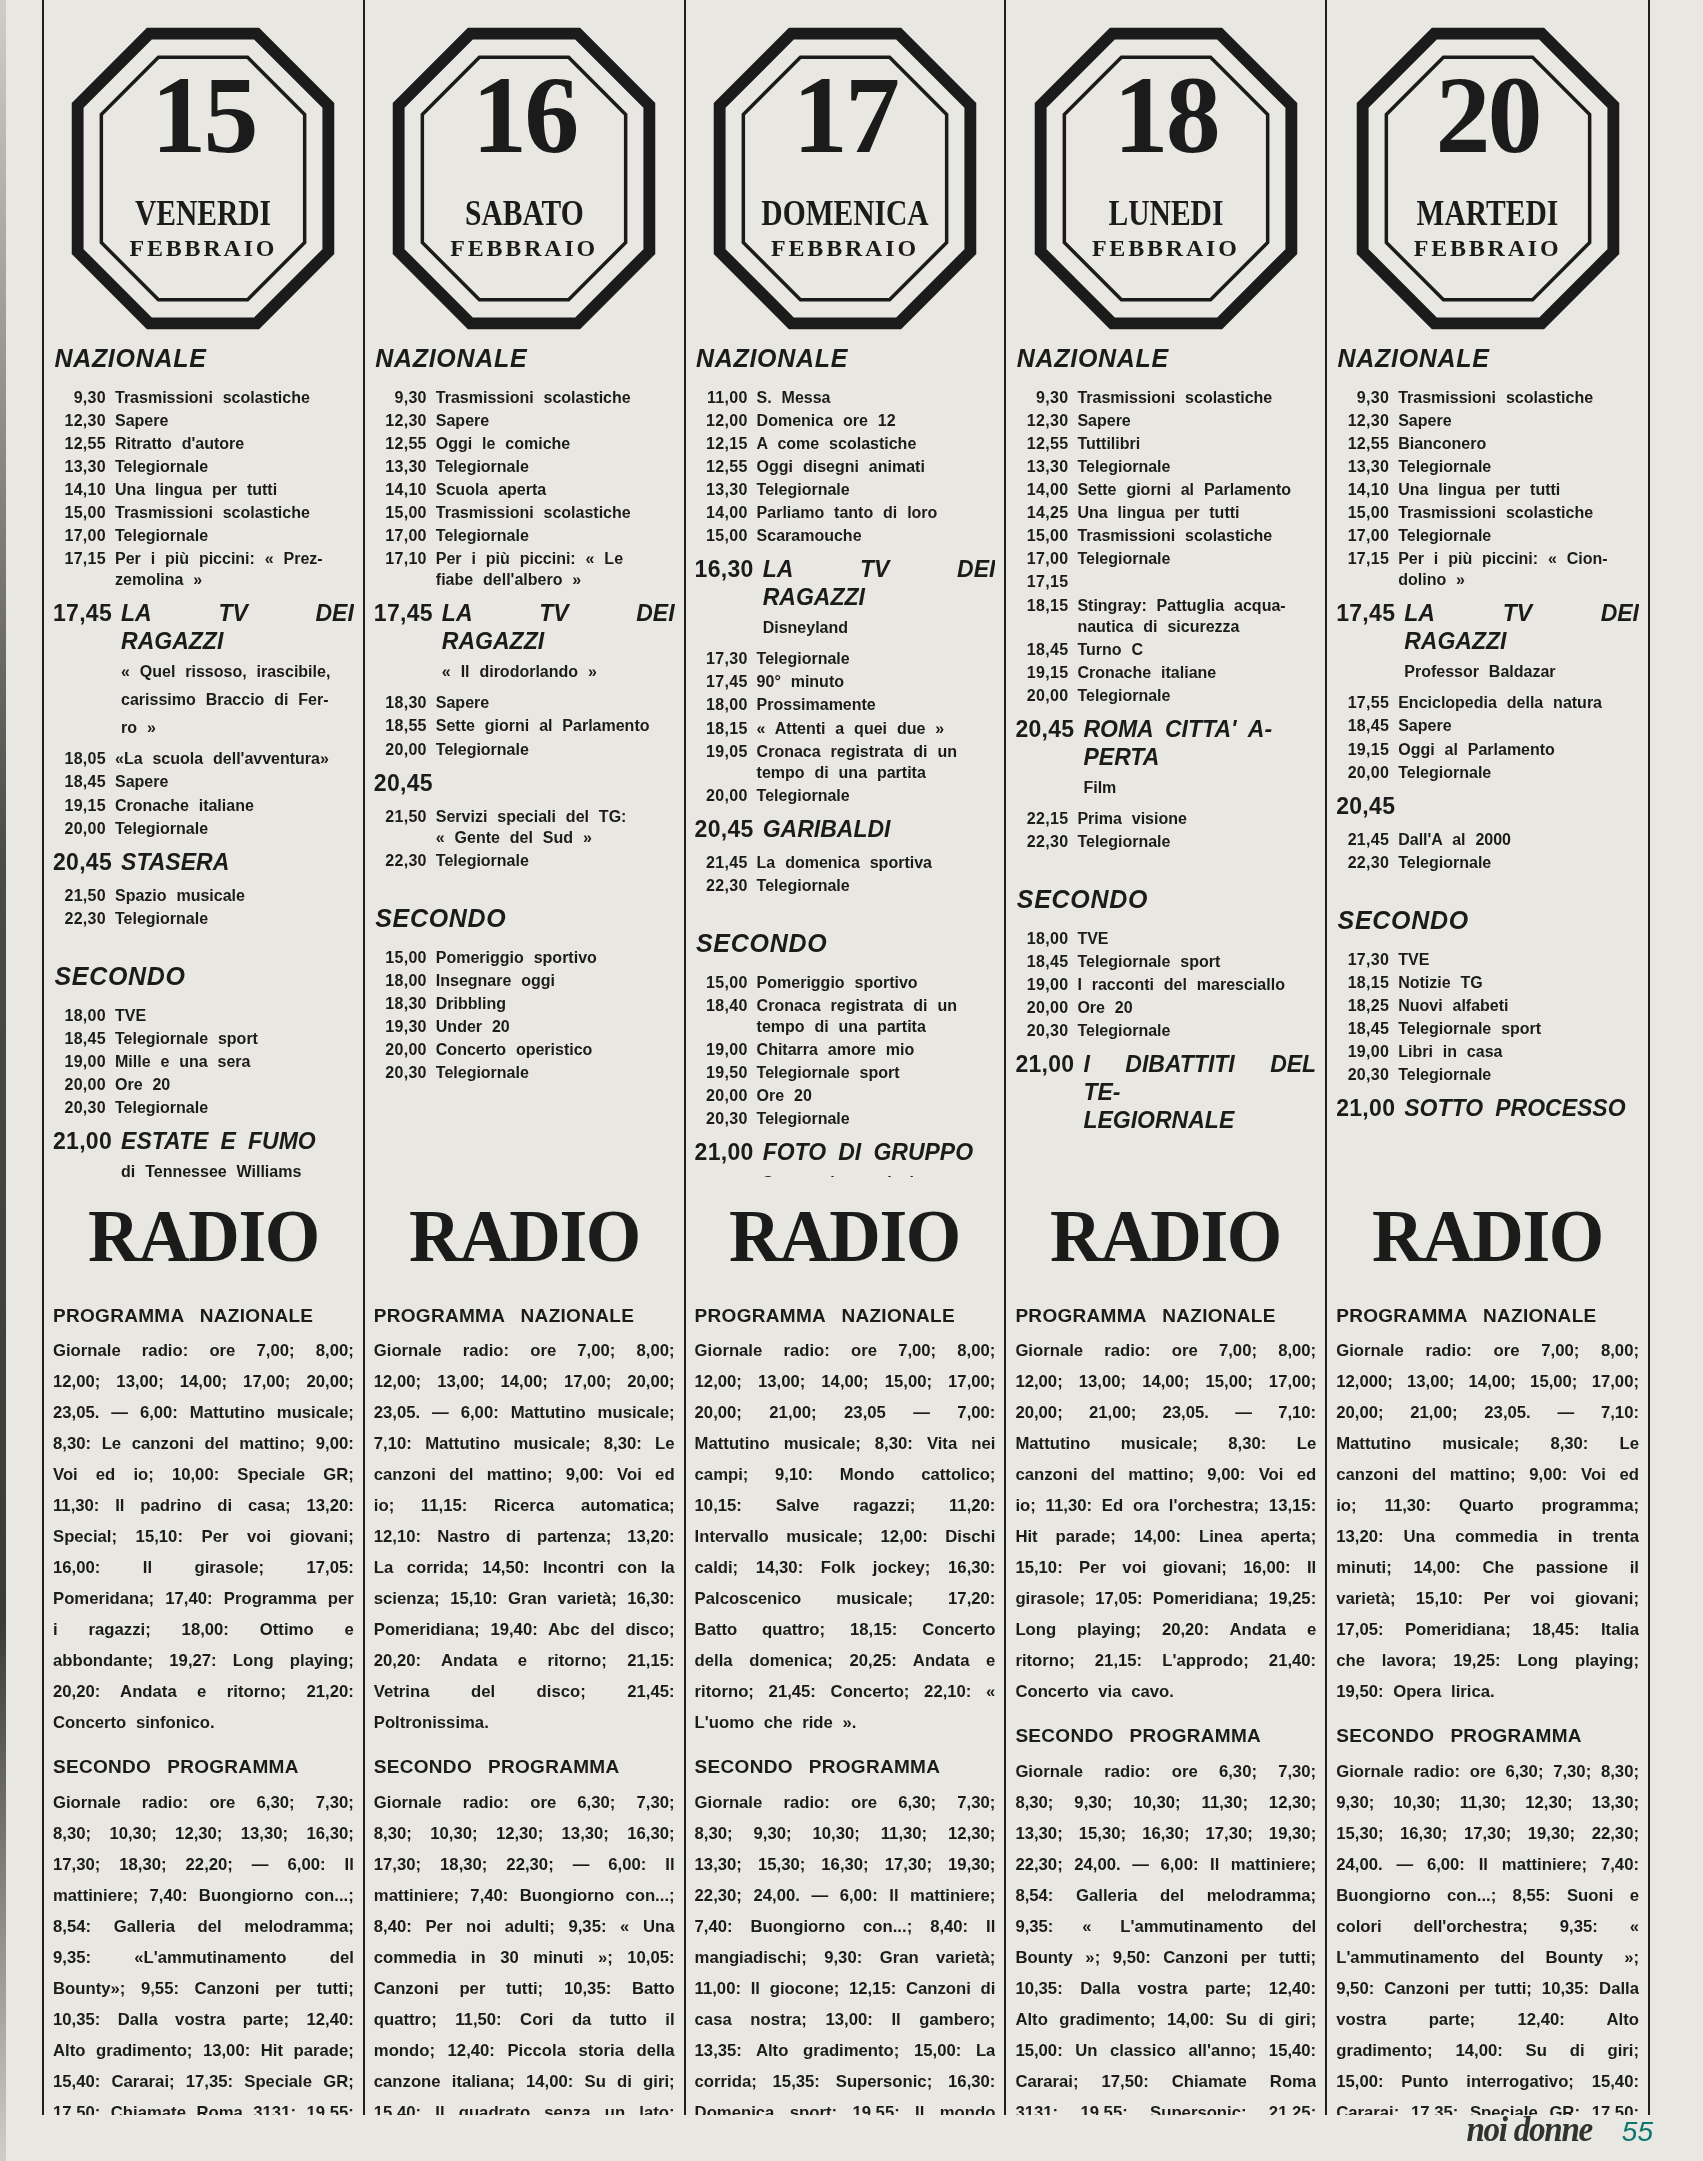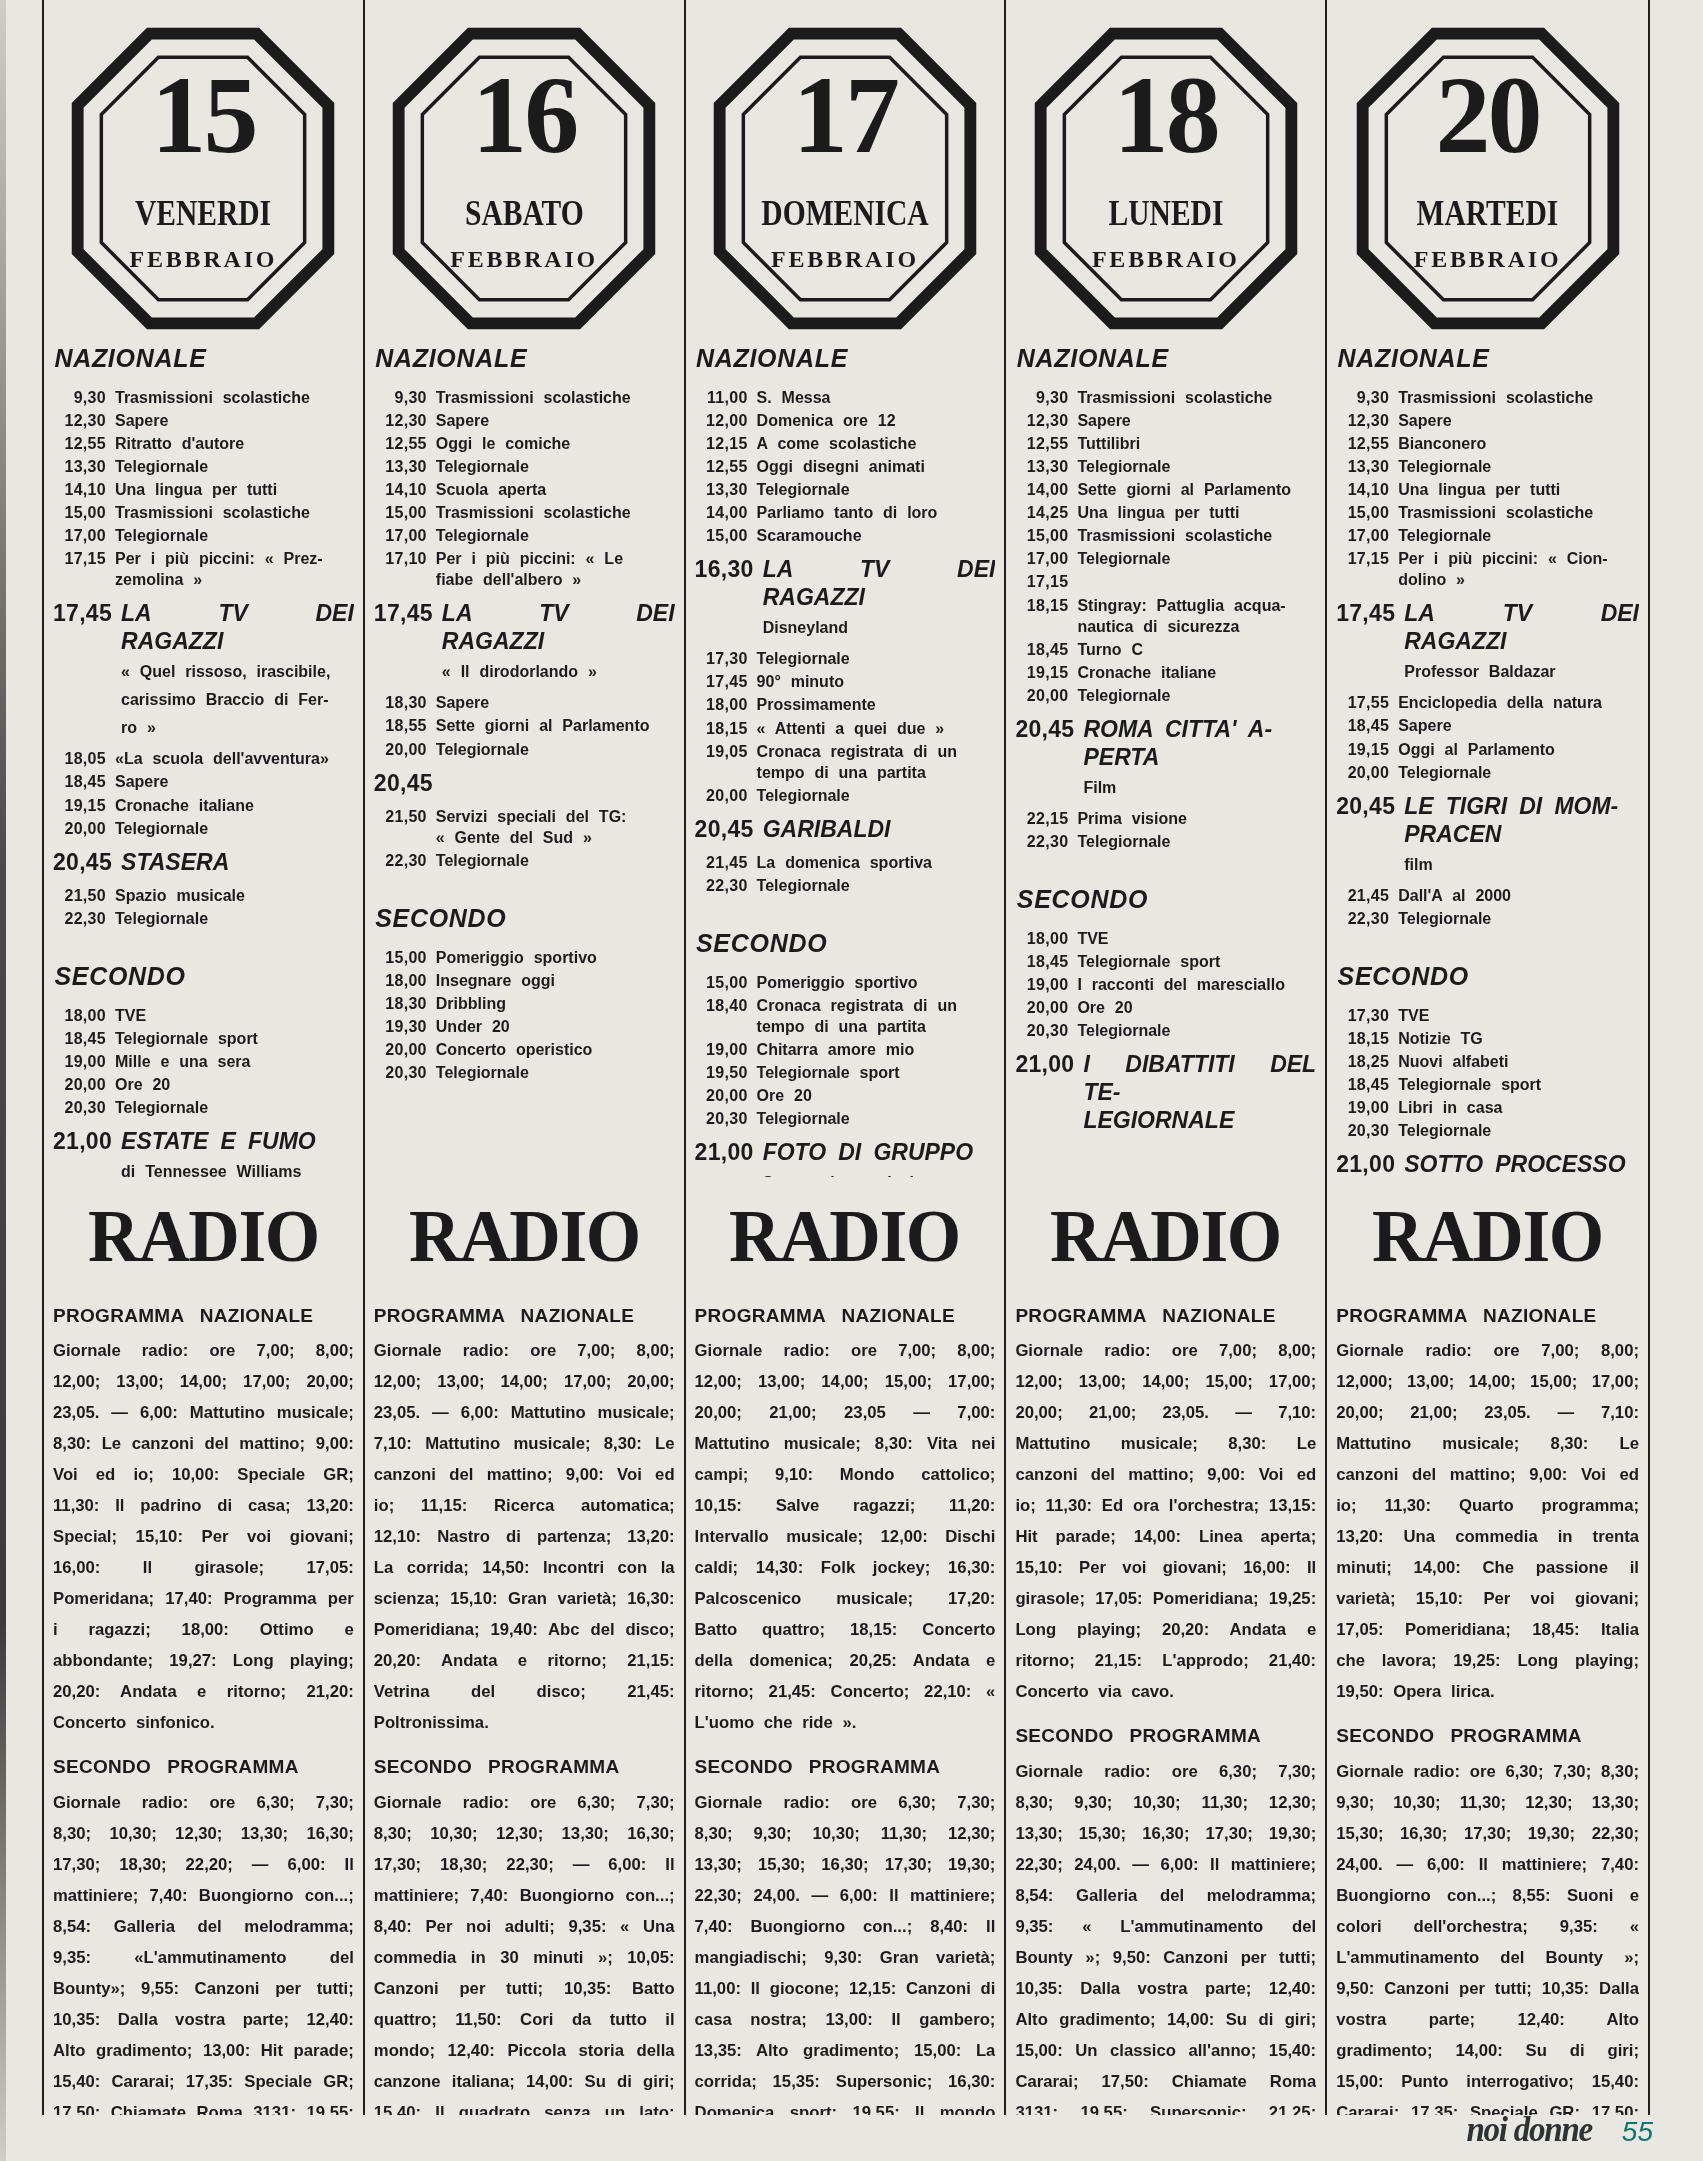--- a/index.html
+++ b/index.html
@@ -31,21 +31,21 @@
   }
   .column:last-child{border-right:none;}
 
   
   .badge-wrap{height:334px;flex:none;display:flex;justify-content:center;align-items:flex-start;padding-top:26.4px;box-sizing:border-box;}
   .badge{position:relative;width:266px;height:305px;flex:none;}
   .badge svg{position:absolute;inset:0;}
   .badge-text{position:absolute;inset:0;display:flex;flex-direction:column;align-items:center;font-family:"Liberation Serif",serif;font-weight:bold;}
   .badge-number{font-size:110px;line-height:1;margin-top:34px;letter-spacing:-2.8px;}
   .badge-day{font-size:36px;line-height:1;margin-top:25px;transform:scaleX(0.82);letter-spacing:0px;white-space:nowrap;}
-  .badge-month{font-size:24px;line-height:1;margin-top:16px;letter-spacing:2.8px;}
+  .badge-month{font-size:24px;line-height:1;margin-top:5px;letter-spacing:2.8px;}
 
   
   .tv-section{height:843px;flex:none;overflow:hidden;}
   .section-label{
     font-style:italic;font-weight:700;font-size:25px;letter-spacing:0.7px;
     margin:9.7px 0 14px 1.4px;
   }
   .section-label.secondo{margin-top:33px;}
   .tv-row{display:flex;margin:2.1px 0;font-size:16px;font-weight:bold;line-height:21px;}
   .tv-row .time{flex:none;width:53px;text-align:right;padding-right:9px;letter-spacing:0.3px;}
@@ -656,22 +656,20 @@
           <div class="tv-row">
             <span class="time">19,15</span>
             <span class="title">Oggi al Parlamento</span>
           </div>
           <div class="tv-row">
             <span class="time">20,00</span>
             <span class="title">Telegiornale</span>
           </div>
           <div class="tv-row emph">
             <span class="time">20,45</span>
-            <span class="title">LE TIGRI DI MOM-
-PRACEN<br><span class="sub">film</span></span>
           </div>
           <div class="tv-row">
             <span class="time">21,45</span>
             <span class="title">Dall'A al 2000</span>
           </div>
           <div class="tv-row">
             <span class="time">22,30</span>
             <span class="title">Telegiornale</span>
           </div>
         </div>

